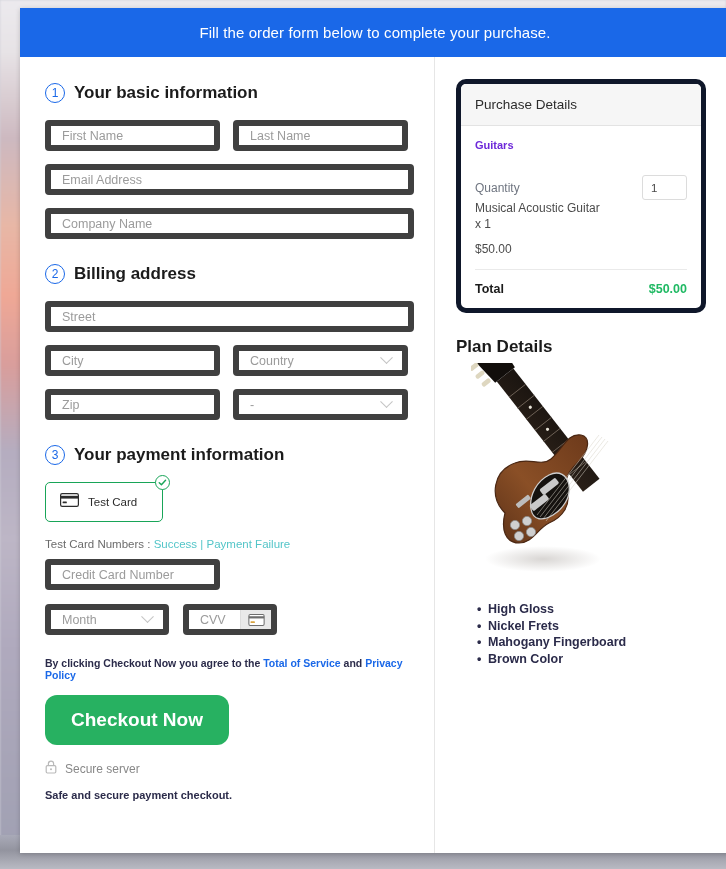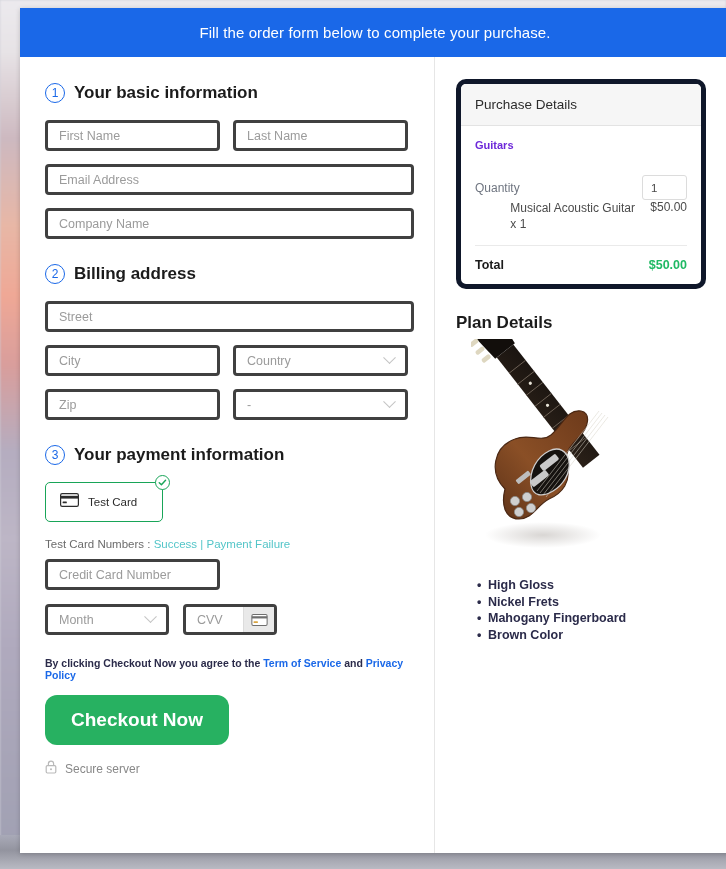--- a/index.html
+++ b/index.html
@@ -86,21 +86,21 @@
   .step-title {
     font-size: 17px;
     font-weight: bold;
     color: #1b1b1b;
   }
 
   
   .row { display: flex; gap: 13px; margin-bottom: 13px; }
   .field {
     height: 31px;
-    border: 3px solid #404040;
+    border: 6px solid #404040;
     border-radius: 4px;
     background: #fff;
     display: flex;
     align-items: center;
     padding: 0 11px;
     font-size: 12.5px;
     color: #9b9b9b;
     position: relative;
   }
   .field.full { width: 100%; }
@@ -200,23 +200,24 @@
   .prod-name { font-size: 11px; font-weight: bold; color: #6d28d9; margin-bottom: 24px; }
   .qty-row { display: flex; align-items: center; justify-content: space-between; }
   .qty-label { font-size: 12px; color: #6f7580; }
   .qty-input {
     width: 45px; height: 25px;
     border: 1px solid #dcdcdc; border-radius: 3px;
     font-size: 11.5px; color: #4a4a4a;
     display: flex; align-items: center; padding: 0 8px;
   }
   .line-row {
-    display: flex; justify-content: flex-end; gap: 10px;
+    display: flex; justify-content: space-between; gap: 10px;
     font-size: 12px; color: #4b4b4b; padding-bottom: 13px;
     border-bottom: 1px solid #eaeaea;
+    flex-direction: column;
   }
   .line-desc { max-width: 130px; line-height: 1.35; }
   .line-amt { white-space: nowrap; }
   .total-row {
     display: flex; justify-content: space-between;
     padding-top: 12px;
     font-size: 12.5px;
   }
   .total-label { font-weight: bold; color: #1b1b1b; }
   .total-amt { font-weight: bold; color: #1fb963; }
@@ -351,38 +352,39 @@
               <rect x="0.6" y="0.6" width="17.8" height="12.8" rx="1.6" fill="#fff" stroke="#6f6f6f" stroke-width="1.2"></rect>
               <rect x="0.6" y="2.6" width="17.8" height="2.6" fill="#6f6f6f"></rect>
               <rect x="2.6" y="8.6" width="5" height="2" rx="0.5" fill="#d9a441"></rect>
             </svg>
           </span>
         </div>
       </div>
 
       <div class="agree">
         <span>By clicking Checkout Now you agree to the</span>
-        <a href="#">Term of Service</a>
+        <a href="#">Total of Service</a>
         <span>and</span>
         <a href="#">Privacy Policy</a>
       </div>
 
       <button class="checkout-btn">Checkout Now</button>
 
       <div class="secure">
         <span>
           <svg width="12" height="14" viewBox="0 0 12 14">
             <rect x="1.2" y="5.6" width="9.6" height="7.4" rx="1.2" fill="none" stroke="#b9b9b9" stroke-width="1.2"></rect>
             <path d="M3.4 5.6 V3.8 a2.6 2.6 0 0 1 5.2 0 V5.6" fill="none" stroke="#b9b9b9" stroke-width="1.2"></path>
             <circle cx="6" cy="9.2" r="1" fill="#b9b9b9"></circle>
           </svg>
         </span>
         <span>Secure server</span>
       </div>
 
+      <div class="safe-note">Safe and secure payment checkout.</div>
     </div>
 
     <div class="col-right">
 
       <div class="purchase-card">
         <div class="purchase-head">Purchase Details</div>
         <div class="purchase-body">
           <div class="prod-name">Guitars</div>
 
           <div class="qty-row">

